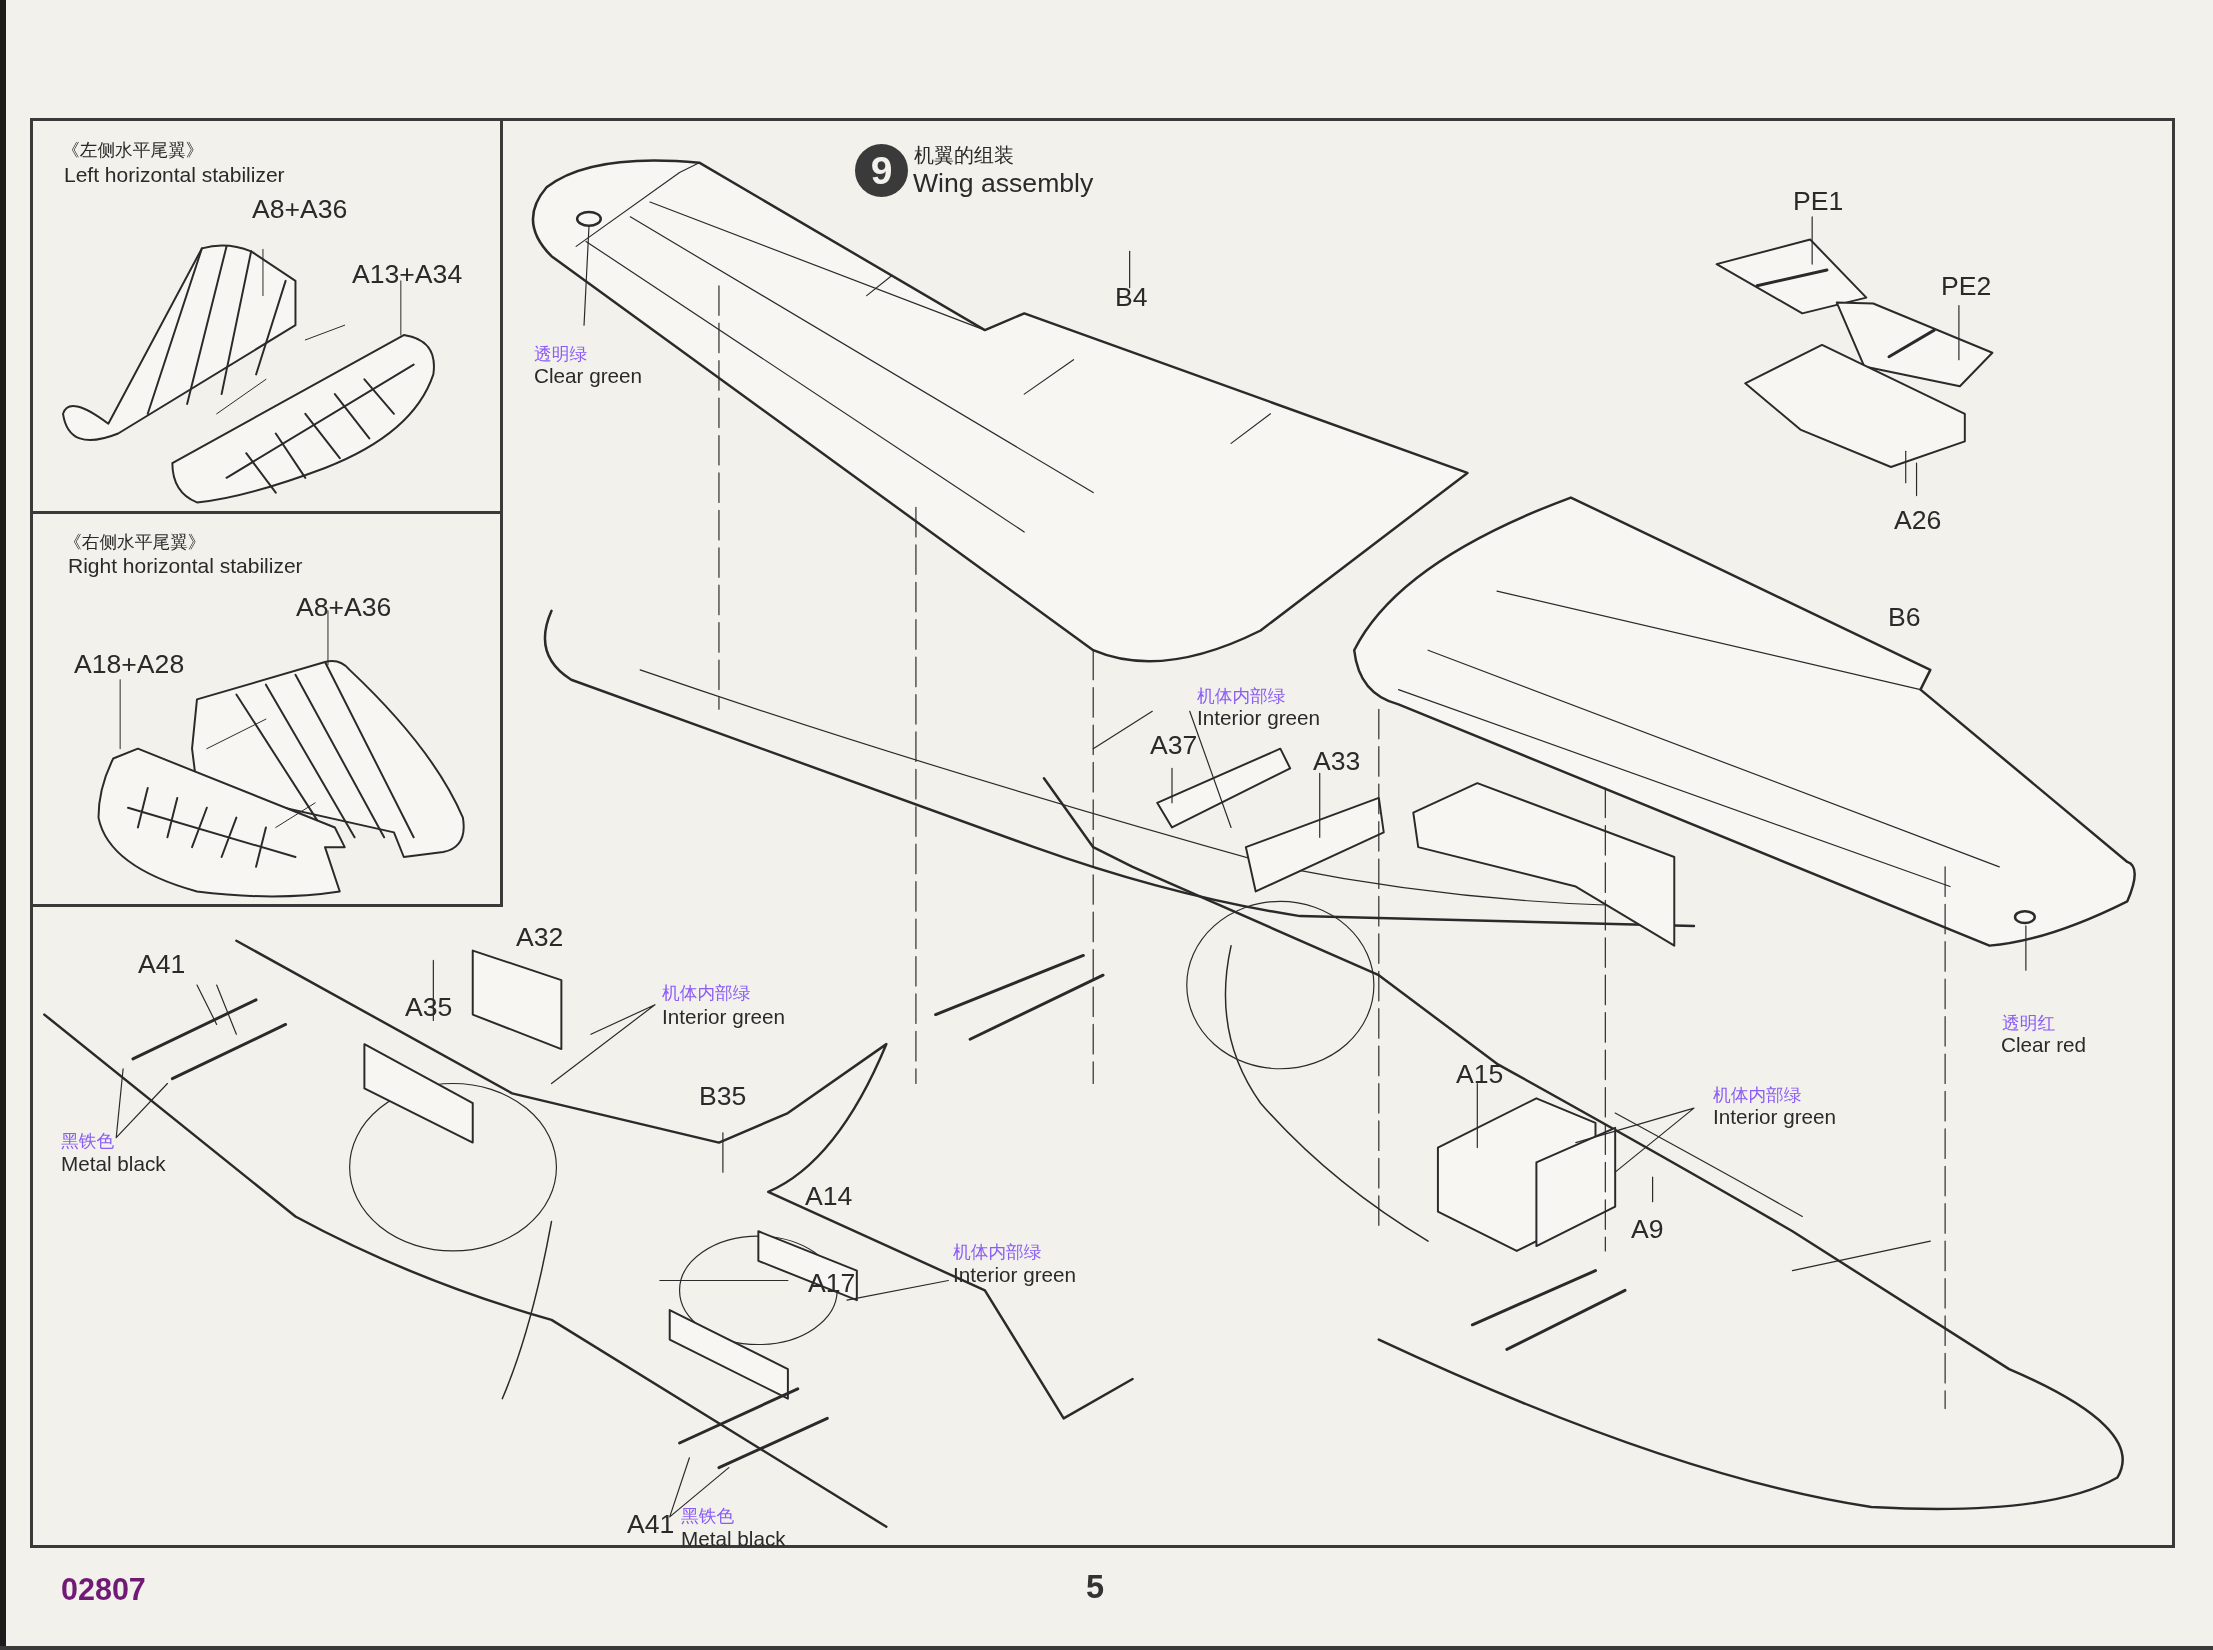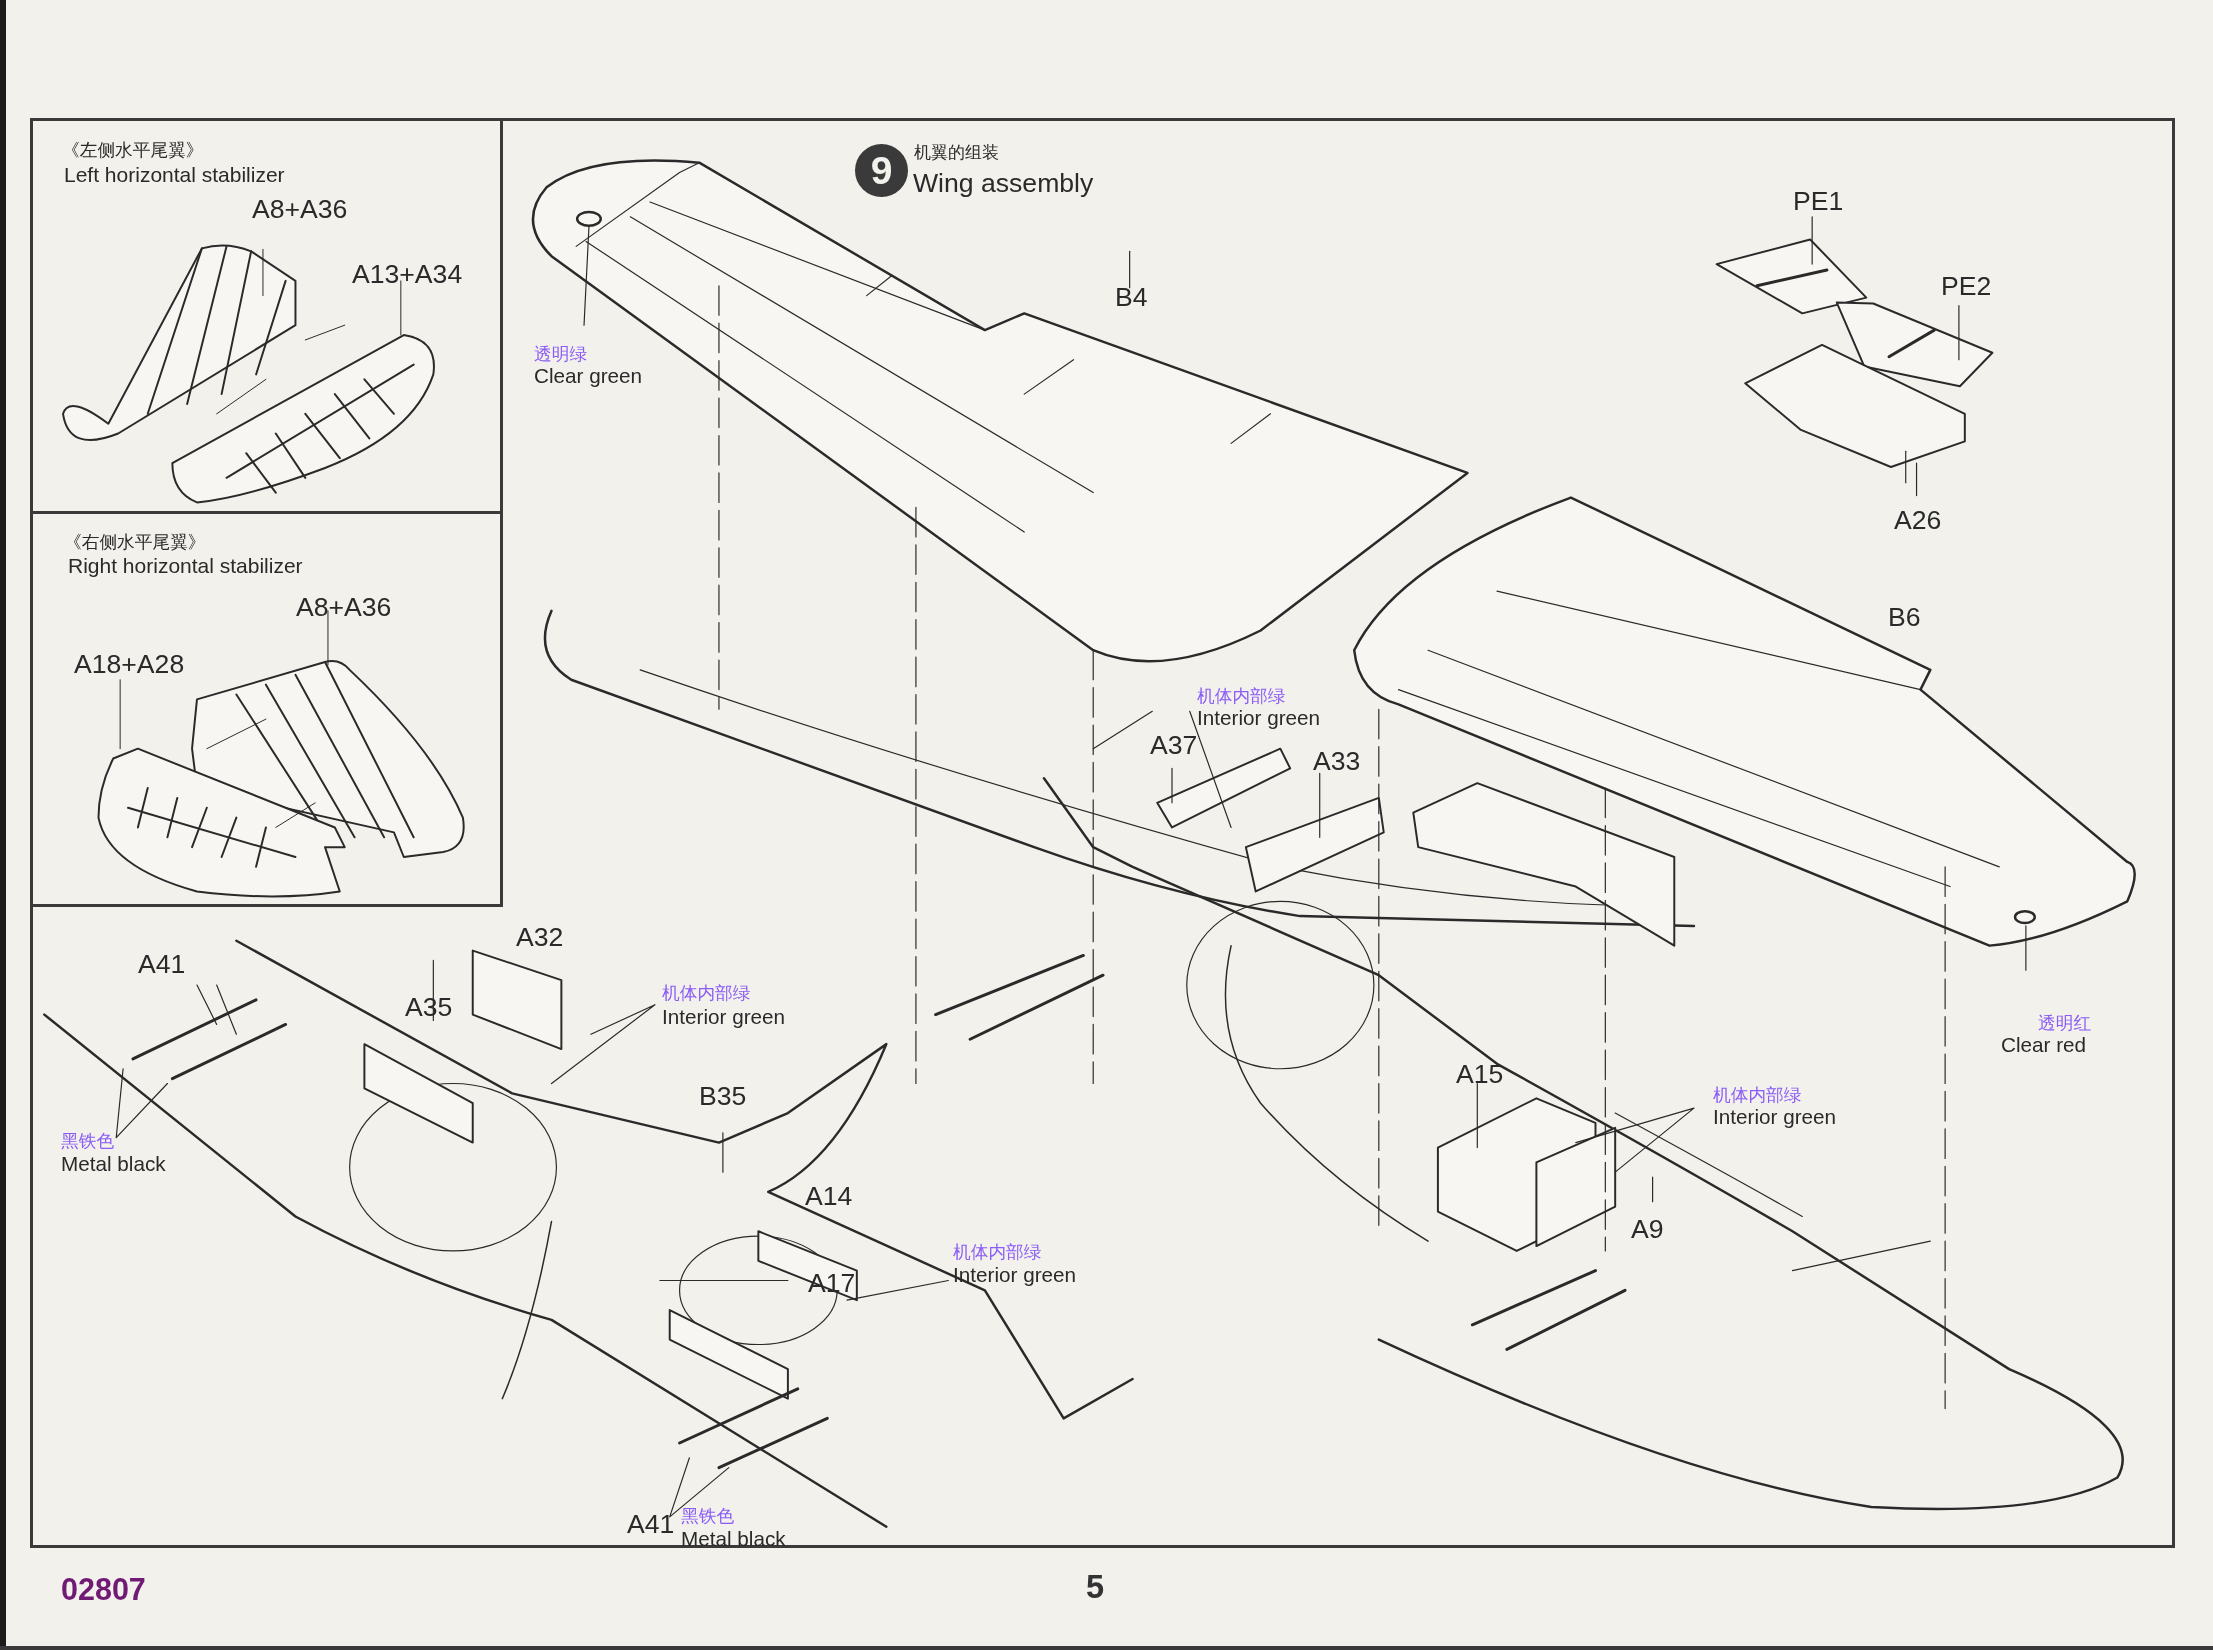--- a/index.html
+++ b/index.html
@@ -26,21 +26,21 @@
     .part { font-size: 26.6px; color: #2a2a2a; }
     .cn { font-size: 17.7px; color: #8b5cf6; }
     .en { font-size: 20.7px; color: #2a2a2a; }
     .inset-cn { font-size: 17.7px; }
     .inset-en { font-size: 21px; }
     .step-badge {
       position: absolute; left: 855px; top: 144px; width: 53px; height: 53px; border-radius: 50%;
       background: #3a3a3a; color: #f2f1ec; font-size: 39px; font-weight: bold;
       display: flex; align-items: center; justify-content: center;
     }
-    .step-cn { position: absolute; left: 914px; top: 144px; font-size: 17px; }
+    .step-cn { position: absolute; left: 914px; top: 144px; font-size: 20px; }
     .step-en { position: absolute; left: 913px; top: 169px; font-size: 26.6px; }
     .footer-code { position: absolute; left: 61px; top: 1573px; font-size: 30.5px; font-weight: bold; color: #701a75; }
     .footer-page { position: absolute; left: 1086px; top: 1570px; font-size: 32.5px; font-weight: bold; color: #333; }
   </style>
 </head>
 <body>
 
 <div class="scan-edge-left"></div>
 <div class="scan-edge-bottom"></div>
 
@@ -164,21 +164,21 @@
 <div class="lbl part" style="left:138px;top:950px;">A41</div>
 <div class="lbl part" style="left:627px;top:1510px;">A41</div>
 <div class="lbl part" style="left:405px;top:993px;">A35</div>
 <div class="lbl part" style="left:516px;top:923px;">A32</div>
 <div class="lbl part" style="left:805px;top:1182px;">A14</div>
 <div class="lbl part" style="left:808px;top:1269px;">A17</div>
 
 <div class="lbl cn" style="left:534px;top:345px;">透明绿</div>
 <div class="lbl en" style="left:534px;top:365px;">Clear green</div>
 
-<div class="lbl cn" style="left:2002px;top:1014px;margin-left:36px;">透明红</div>
+<div class="lbl cn" style="left:2002px;top:1014px;">透明红</div>
 <div class="lbl en" style="left:2001px;top:1034px;">Clear red</div>
 
 <div class="lbl cn" style="left:1197px;top:687px;">机体内部绿</div>
 <div class="lbl en" style="left:1197px;top:707px;">Interior green</div>
 
 <div class="lbl cn" style="left:1713px;top:1086px;">机体内部绿</div>
 <div class="lbl en" style="left:1713px;top:1106px;">Interior green</div>
 
 <div class="lbl cn" style="left:662px;top:984px;">机体内部绿</div>
 <div class="lbl en" style="left:662px;top:1006px;">Interior green</div>

